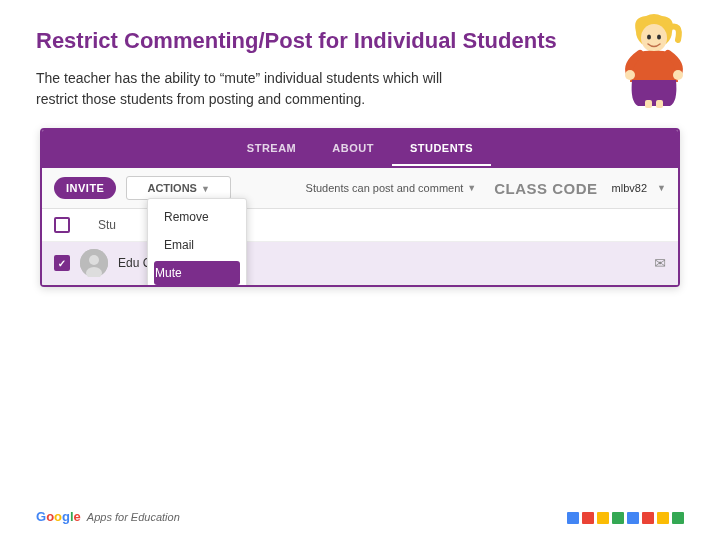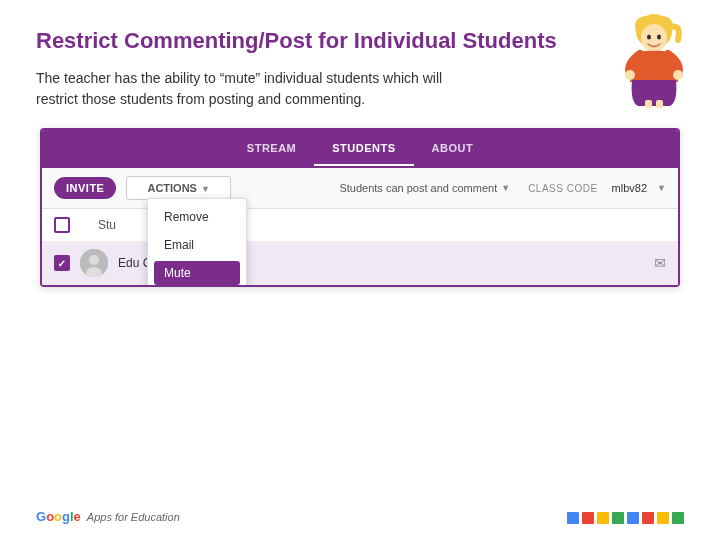--- a/index.html
+++ b/index.html
@@ -140,42 +140,42 @@
       font-size: 12px;
       color: #333;
       cursor: pointer;
     }
 
     .dropdown-item.mute {
       background: #7b2d8b;
       color: white;
       margin: 2px 6px;
       border-radius: 3px;
-      padding: 5px 10px;
+      padding: 5px 1px;
     }
 
     .spacer { flex: 1; }
 
     .students-can-post {
       font-size: 11px;
       color: #555;
       display: flex;
       align-items: center;
       gap: 4px;
     }
 
     .dropdown-arrow-small {
       font-size: 9px;
       color: #888;
     }
 
     .class-code-label {
-      font-size: 10px;
+      font-size: 15px;
       color: #888;
-      font-weight: normal;
+      font-weight: bold;
       letter-spacing: 0.5px;
       margin-left: 8px;
     }
 
     .class-code-value {
       font-size: 11px;
       color: #333;
       margin-left: 4px;
     }
 
@@ -346,22 +346,22 @@
   <div class="description">
     <span>The teacher has the ability to “mute” individual students which will</span><br>
     <span>restrict those students from posting and commenting.</span>
   </div>
 
   <div class="classroom-ui">
 
     <div class="nav-bar">
       <div class="nav-tabs">
         <div class="nav-tab">STREAM</div>
+        <div class="nav-tab">ABOUT</div>
         <div class="nav-tab active">STUDENTS</div>
-        <div class="nav-tab">ABOUT</div>
       </div>
     </div>
 
     <div class="action-bar">
       <button class="invite-btn">INVITE</button>
       <button class="actions-btn">
         <span>ACTIONS</span>
         <span class="actions-dropdown-arrow">▼</span>
       </button>
 

